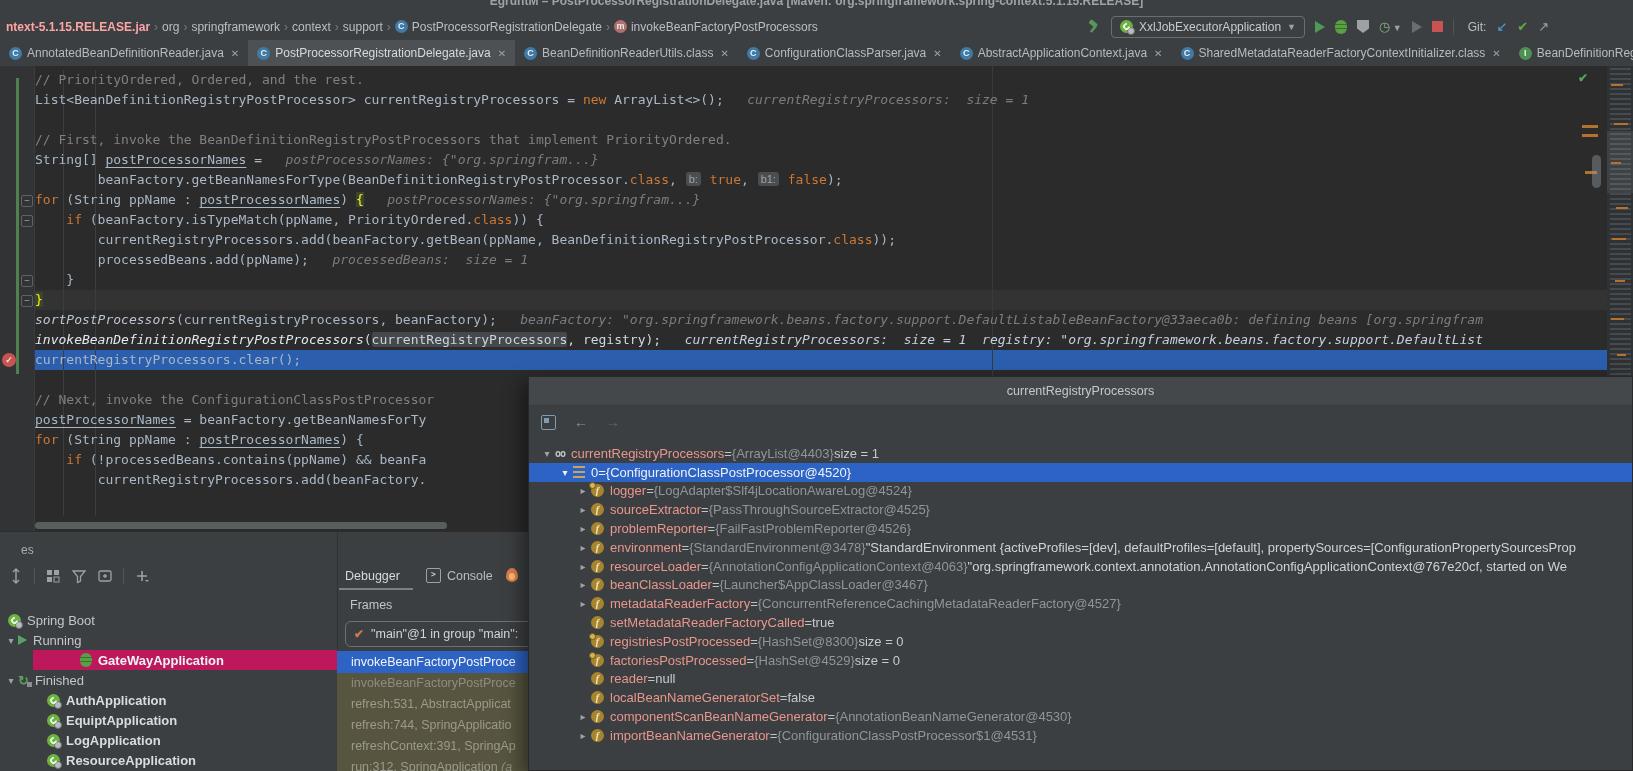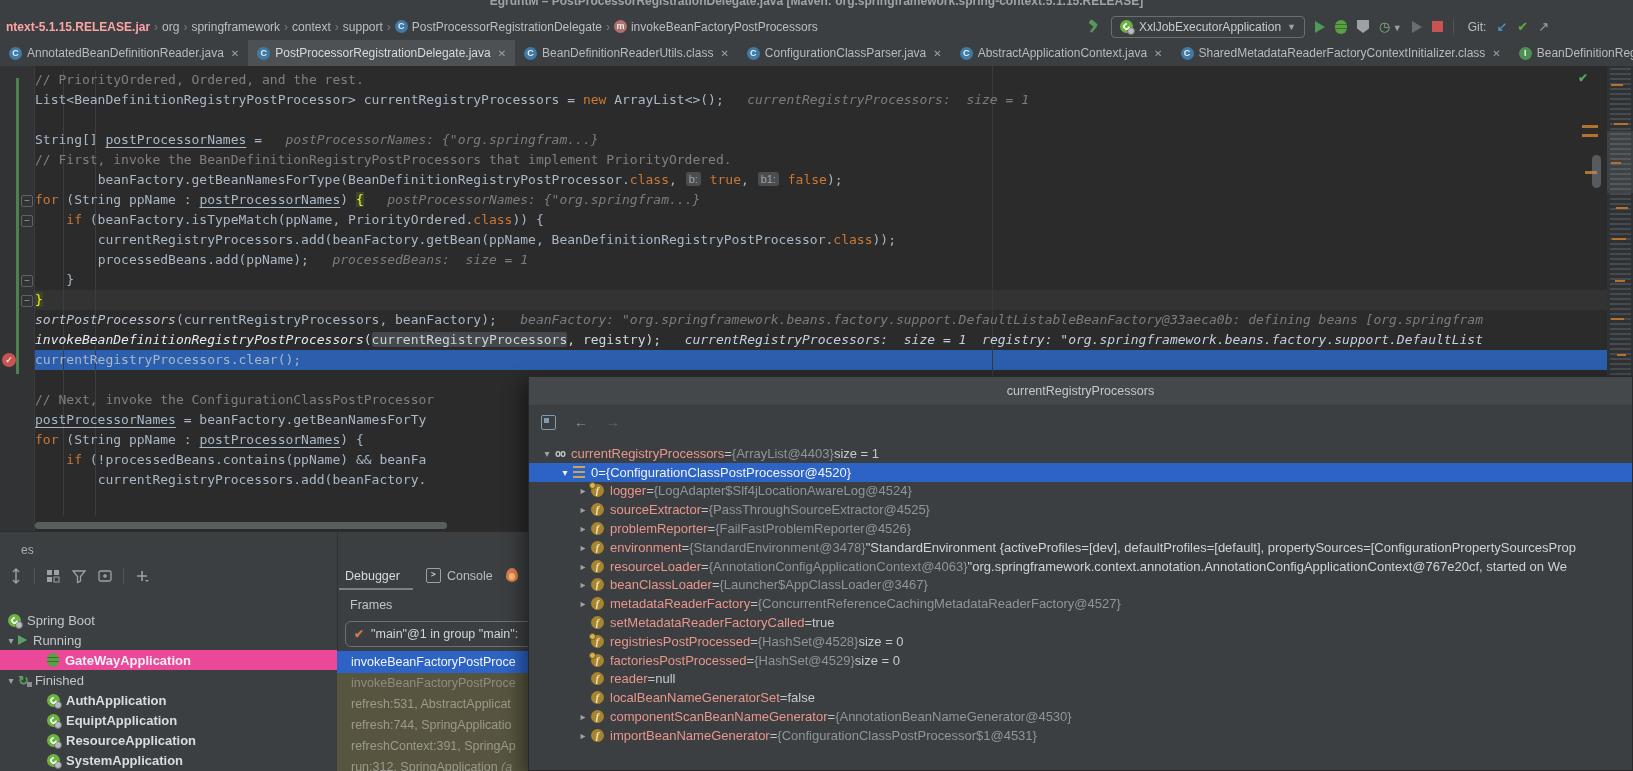--- a/index.html
+++ b/index.html
@@ -87,21 +87,21 @@
 
   
   #toolwin{left:0;top:531px;width:1633px;height:240px;background:#3c3f41;border-top:1px solid #2a2c2d;}
   #twlabel{position:absolute;left:1px;top:11px;font-size:12px;color:#a9adb1;margin-left:20px;}
   #twtoolbar{position:absolute;left:8px;top:34px;height:20px;display:flex;align-items:center;gap:10px;}
   .twicon{width:16px;height:16px;}
   #services{position:absolute;left:0;top:78px;width:337px;height:179px;overflow:hidden;}
   .srow{display:flex;align-items:center;height:20px;white-space:nowrap;cursor:pointer;}
   .srow .lbl{font-size:13px;color:#c2c6ca;margin-left:6px;}
   .srow .lbl.b{font-weight:bold;color:#d9dde1;}
-  .srow.sel{background:#ec4899;}
+  .srow.sel{background:#be185d;margin-left:33px;}
   .srow.sel .lbl{color:#eef2f6;}
   .chev{color:#9ea3a7;font-size:10px;width:14px;text-align:center;}
   .ic-spring{position:relative;width:13px;height:13px;border-radius:50%;background:#6db33f;flex:0 0 auto;}
   .ic-spring::after{content:"";position:absolute;inset:3px;border:2px solid #eaf3e2;border-right-color:transparent;border-radius:50%;transform:rotate(-40deg);}
   .ic-spring .gear{position:absolute;right:-2px;bottom:-2px;width:6px;height:6px;border-radius:50%;background:#b9bdc1;border:1px solid #6a6e71;}
   .ic-run{width:0;height:0;border-left:9px solid #5ba15e;border-top:5.5px solid transparent;border-bottom:5.5px solid transparent;}
   .ic-rerun{position:relative;color:#5ba15e;font-size:13px;font-weight:bold;line-height:13px;}
   .ic-rerun .sq{position:absolute;right:-3px;bottom:0;width:5px;height:5px;background:#8a8e92;}
   #tw-divider{position:absolute;left:337px;top:0;width:1px;height:240px;background:#2f3133;}
   
@@ -267,22 +267,22 @@
       <div class="fold" style="top:229px">−</div>
       <div id="breakpoint">✓</div>
     </div>
     <div class="iguide" style="left:63px"></div>
     <div class="iguide" style="left:95px"></div>
     <div id="rmargin"></div>
     <div id="code">
         <div class="cl"><span class="sg-c">// PriorityOrdered, Ordered, and the rest.</span></div>
         <div class="cl"><span class="sg-p">List&lt;BeanDefinitionRegistryPostProcessor&gt; currentRegistryProcessors = </span><span class="sg-k">new</span><span class="sg-p"> ArrayList&lt;&gt;();</span><span class="sg-h">   currentRegistryProcessors:  size = 1</span></div>
         <div class="cl"></div>
+        <div class="cl"><span class="sg-c">// First, invoke the BeanDefinitionRegistryPostProcessors that implement PriorityOrdered.</span></div>
         <div class="cl"><span class="sg-p">String[] </span><span class="sg-u">postProcessorNames</span><span class="sg-p"> =</span><span class="sg-h">   postProcessorNames: {"org.springfram...}</span></div>
-        <div class="cl"><span class="sg-c">// First, invoke the BeanDefinitionRegistryPostProcessors that implement PriorityOrdered.</span></div>
         <div class="cl">        <span class="sg-p">beanFactory.getBeanNamesForType(BeanDefinitionRegistryPostProcessor.</span><span class="sg-k">class</span><span class="sg-p">, </span><span class="sg-chip">b:</span><span class="sg-p"> </span><span class="sg-k">true</span><span class="sg-p">, </span><span class="sg-chip">b1:</span><span class="sg-p"> </span><span class="sg-k">false</span><span class="sg-p">);</span></div>
         <div class="cl"><span class="sg-k">for</span><span class="sg-p"> (String ppName : </span><span class="sg-u">postProcessorNames</span><span class="sg-p">) </span><span class="sg-brace">{</span><span class="sg-h">   postProcessorNames: {"org.springfram...}</span></div>
         <div class="cl">    <span class="sg-k">if</span><span class="sg-p"> (beanFactory.isTypeMatch(ppName, PriorityOrdered.</span><span class="sg-k">class</span><span class="sg-p">)) {</span></div>
         <div class="cl">        <span class="sg-p">currentRegistryProcessors.add(beanFactory.getBean(ppName, BeanDefinitionRegistryPostProcessor.</span><span class="sg-k">class</span><span class="sg-p">));</span></div>
         <div class="cl">        <span class="sg-p">processedBeans.add(ppName);</span><span class="sg-h">   processedBeans:  size = 1</span></div>
         <div class="cl">    <span class="sg-p">}</span></div>
         <div class="cl"><span class="sg-brace">}</span></div>
         <div class="cl"><span class="sg-m">sortPostProcessors</span><span class="sg-p">(currentRegistryProcessors, beanFactory);</span><span class="sg-h">   beanFactory: "org.springframework.beans.factory.support.DefaultListableBeanFactory@33aeca0b: defining beans [org.springfram</span></div>
         <div class="cl exec"><span class="sg-m">invokeBeanDefinitionRegistryPostProcessors</span><span class="sg-p">(</span><span class="sg-box">currentRegistryProcessors</span><span class="sg-p">, registry);</span><span class="sg-hl">   currentRegistryProcessors:  size = 1  registry: "org.springframework.beans.factory.support.DefaultList</span></div>
         <div class="cl"><span class="sg-p">currentRegistryProcessors.clear();</span></div>
@@ -376,20 +376,27 @@
           <span class="ic-spring">
             <span class="gear"></span>
           </span>
           <span class="lbl b">EquiptApplication</span>
         </div>
         <div class="srow">
           <span style="display: inline-block; width: 47px;"></span>
           <span class="ic-spring">
             <span class="gear"></span>
           </span>
+          <span class="lbl b">LogApplication</span>
+        </div>
+        <div class="srow">
+          <span style="display: inline-block; width: 47px;"></span>
+          <span class="ic-spring">
+            <span class="gear"></span>
+          </span>
           <span class="lbl b">ResourceApplication</span>
         </div>
         <div class="srow">
           <span style="display: inline-block; width: 47px;"></span>
           <span class="ic-spring">
             <span class="gear"></span>
           </span>
           <span class="lbl b">SystemApplication</span>
         </div>
       </div>
@@ -500,21 +507,21 @@
           <span class="ic-f">f</span>
           <span class="pname">setMetadataReaderFactoryCalled</span>
           <span class="peq"> = </span>
           <span class="pval">true</span>
         </div>
         <div class="prow" style="padding-left: 46px;">
           <span class="pexp"></span>
           <span class="ic-f key">f</span>
           <span class="pname">registriesPostProcessed</span>
           <span class="peq"> = </span>
-          <span class="ptype">{HashSet@4528}</span>
+          <span class="ptype">{HashSet@8300}</span>
           <span class="psize">  size = 0</span>
         </div>
         <div class="prow" style="padding-left: 46px;">
           <span class="pexp"></span>
           <span class="ic-f key">f</span>
           <span class="pname">factoriesPostProcessed</span>
           <span class="peq"> = </span>
           <span class="ptype">{HashSet@4529}</span>
           <span class="psize">  size = 0</span>
         </div>

